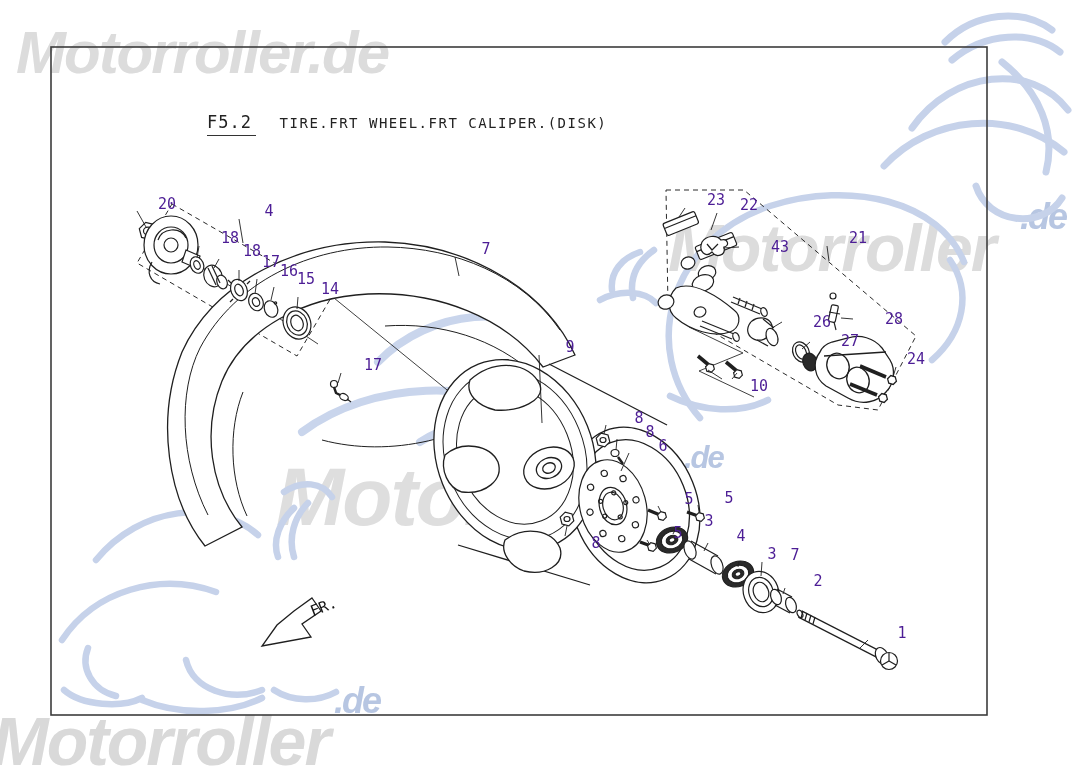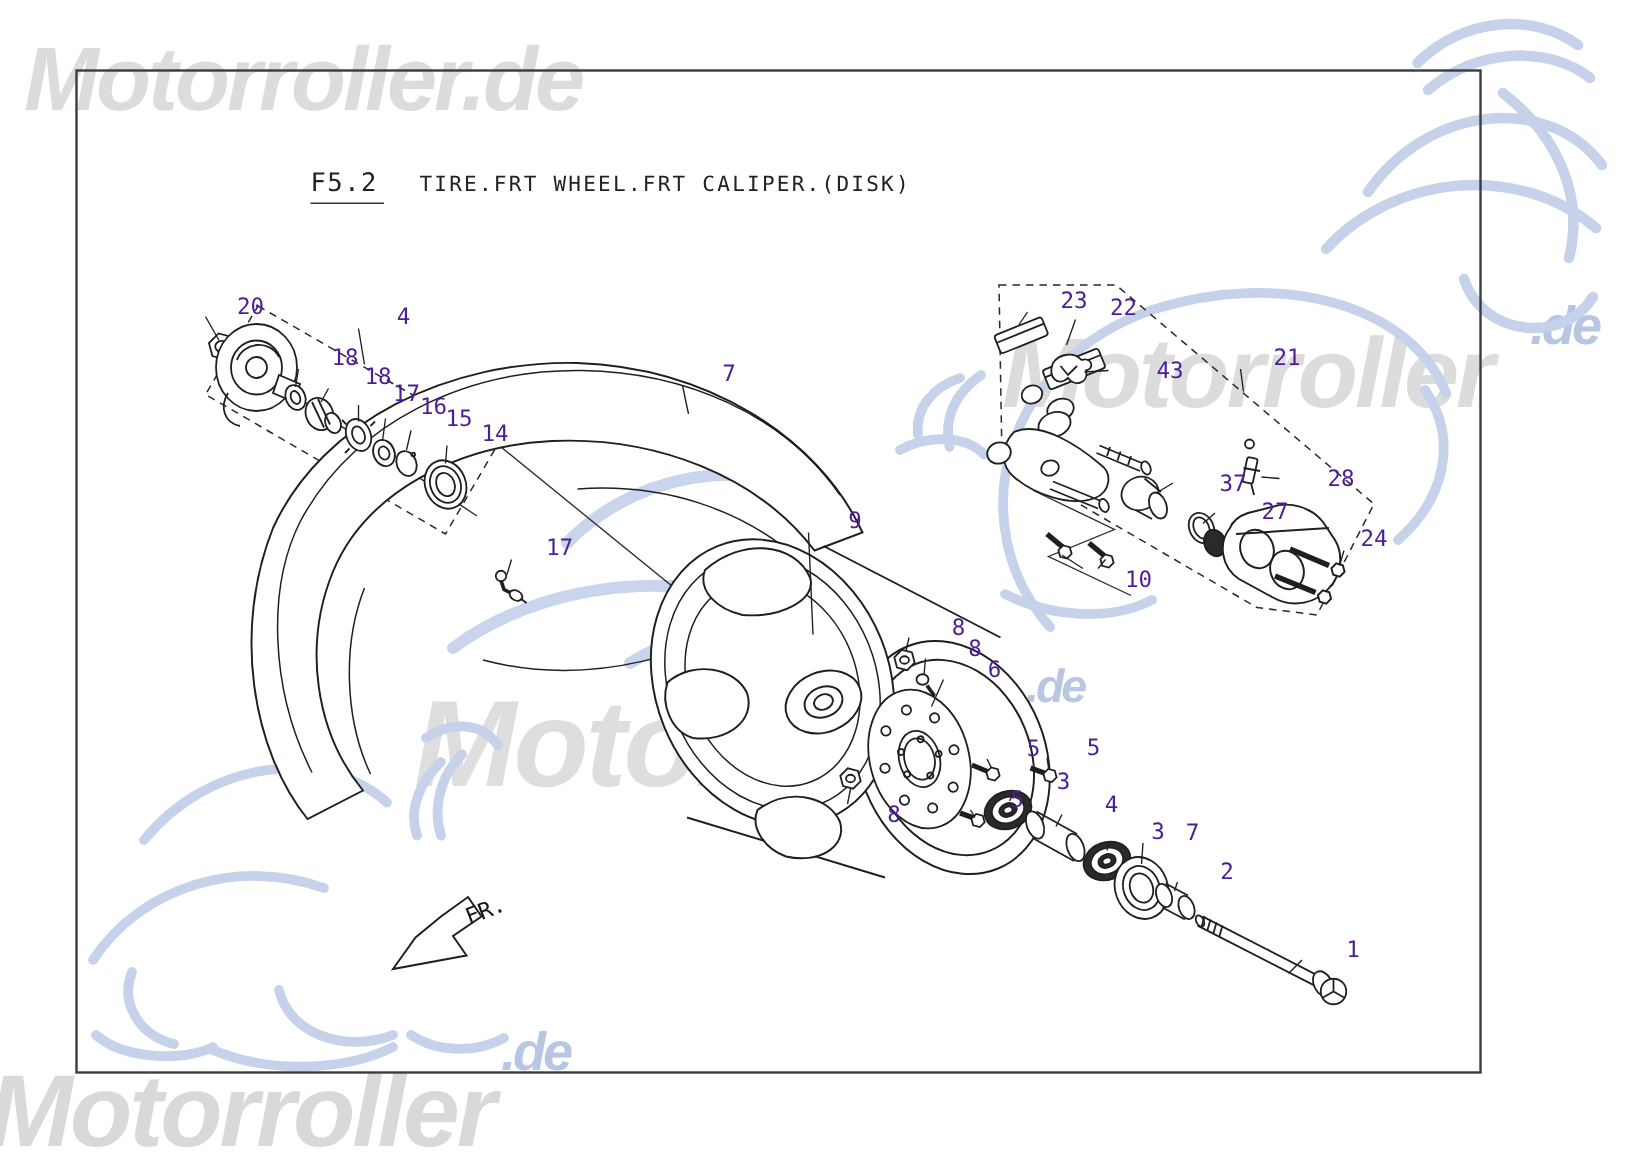--- a/index.html
+++ b/index.html
@@ -371,21 +371,21 @@
   <div class="co" style="left:274px;top:279px">15</div>
   <div class="co" style="left:298px;top:289px">14</div>
   <div class="co" style="left:341px;top:365px">17</div>
   <div class="co" style="left:454px;top:249px">7</div>
   <div class="co" style="left:538px;top:347px">9</div>
   <div class="co" style="left:684px;top:200px">23</div>
   <div class="co" style="left:717px;top:205px">22</div>
   <div class="co" style="left:748px;top:247px">43</div>
   <div class="co" style="left:826px;top:238px">21</div>
   <div class="co" style="left:862px;top:319px">28</div>
-  <div class="co" style="left:790px;top:322px">37</div>
+  <div class="co" style="left:790px;top:322px">26</div>
   <div class="co" style="left:818px;top:341px">27</div>
   <div class="co" style="left:884px;top:359px">24</div>
   <div class="co" style="left:727px;top:386px">10</div>
   <div class="co" style="left:607px;top:418px">8</div>
   <div class="co" style="left:618px;top:432px">8</div>
   <div class="co" style="left:631px;top:446px">6</div>
   <div class="co" style="left:564px;top:543px">8</div>
   <div class="co" style="left:657px;top:499px">5</div>
   <div class="co" style="left:697px;top:498px">5</div>
   <div class="co" style="left:646px;top:533px">5</div>

